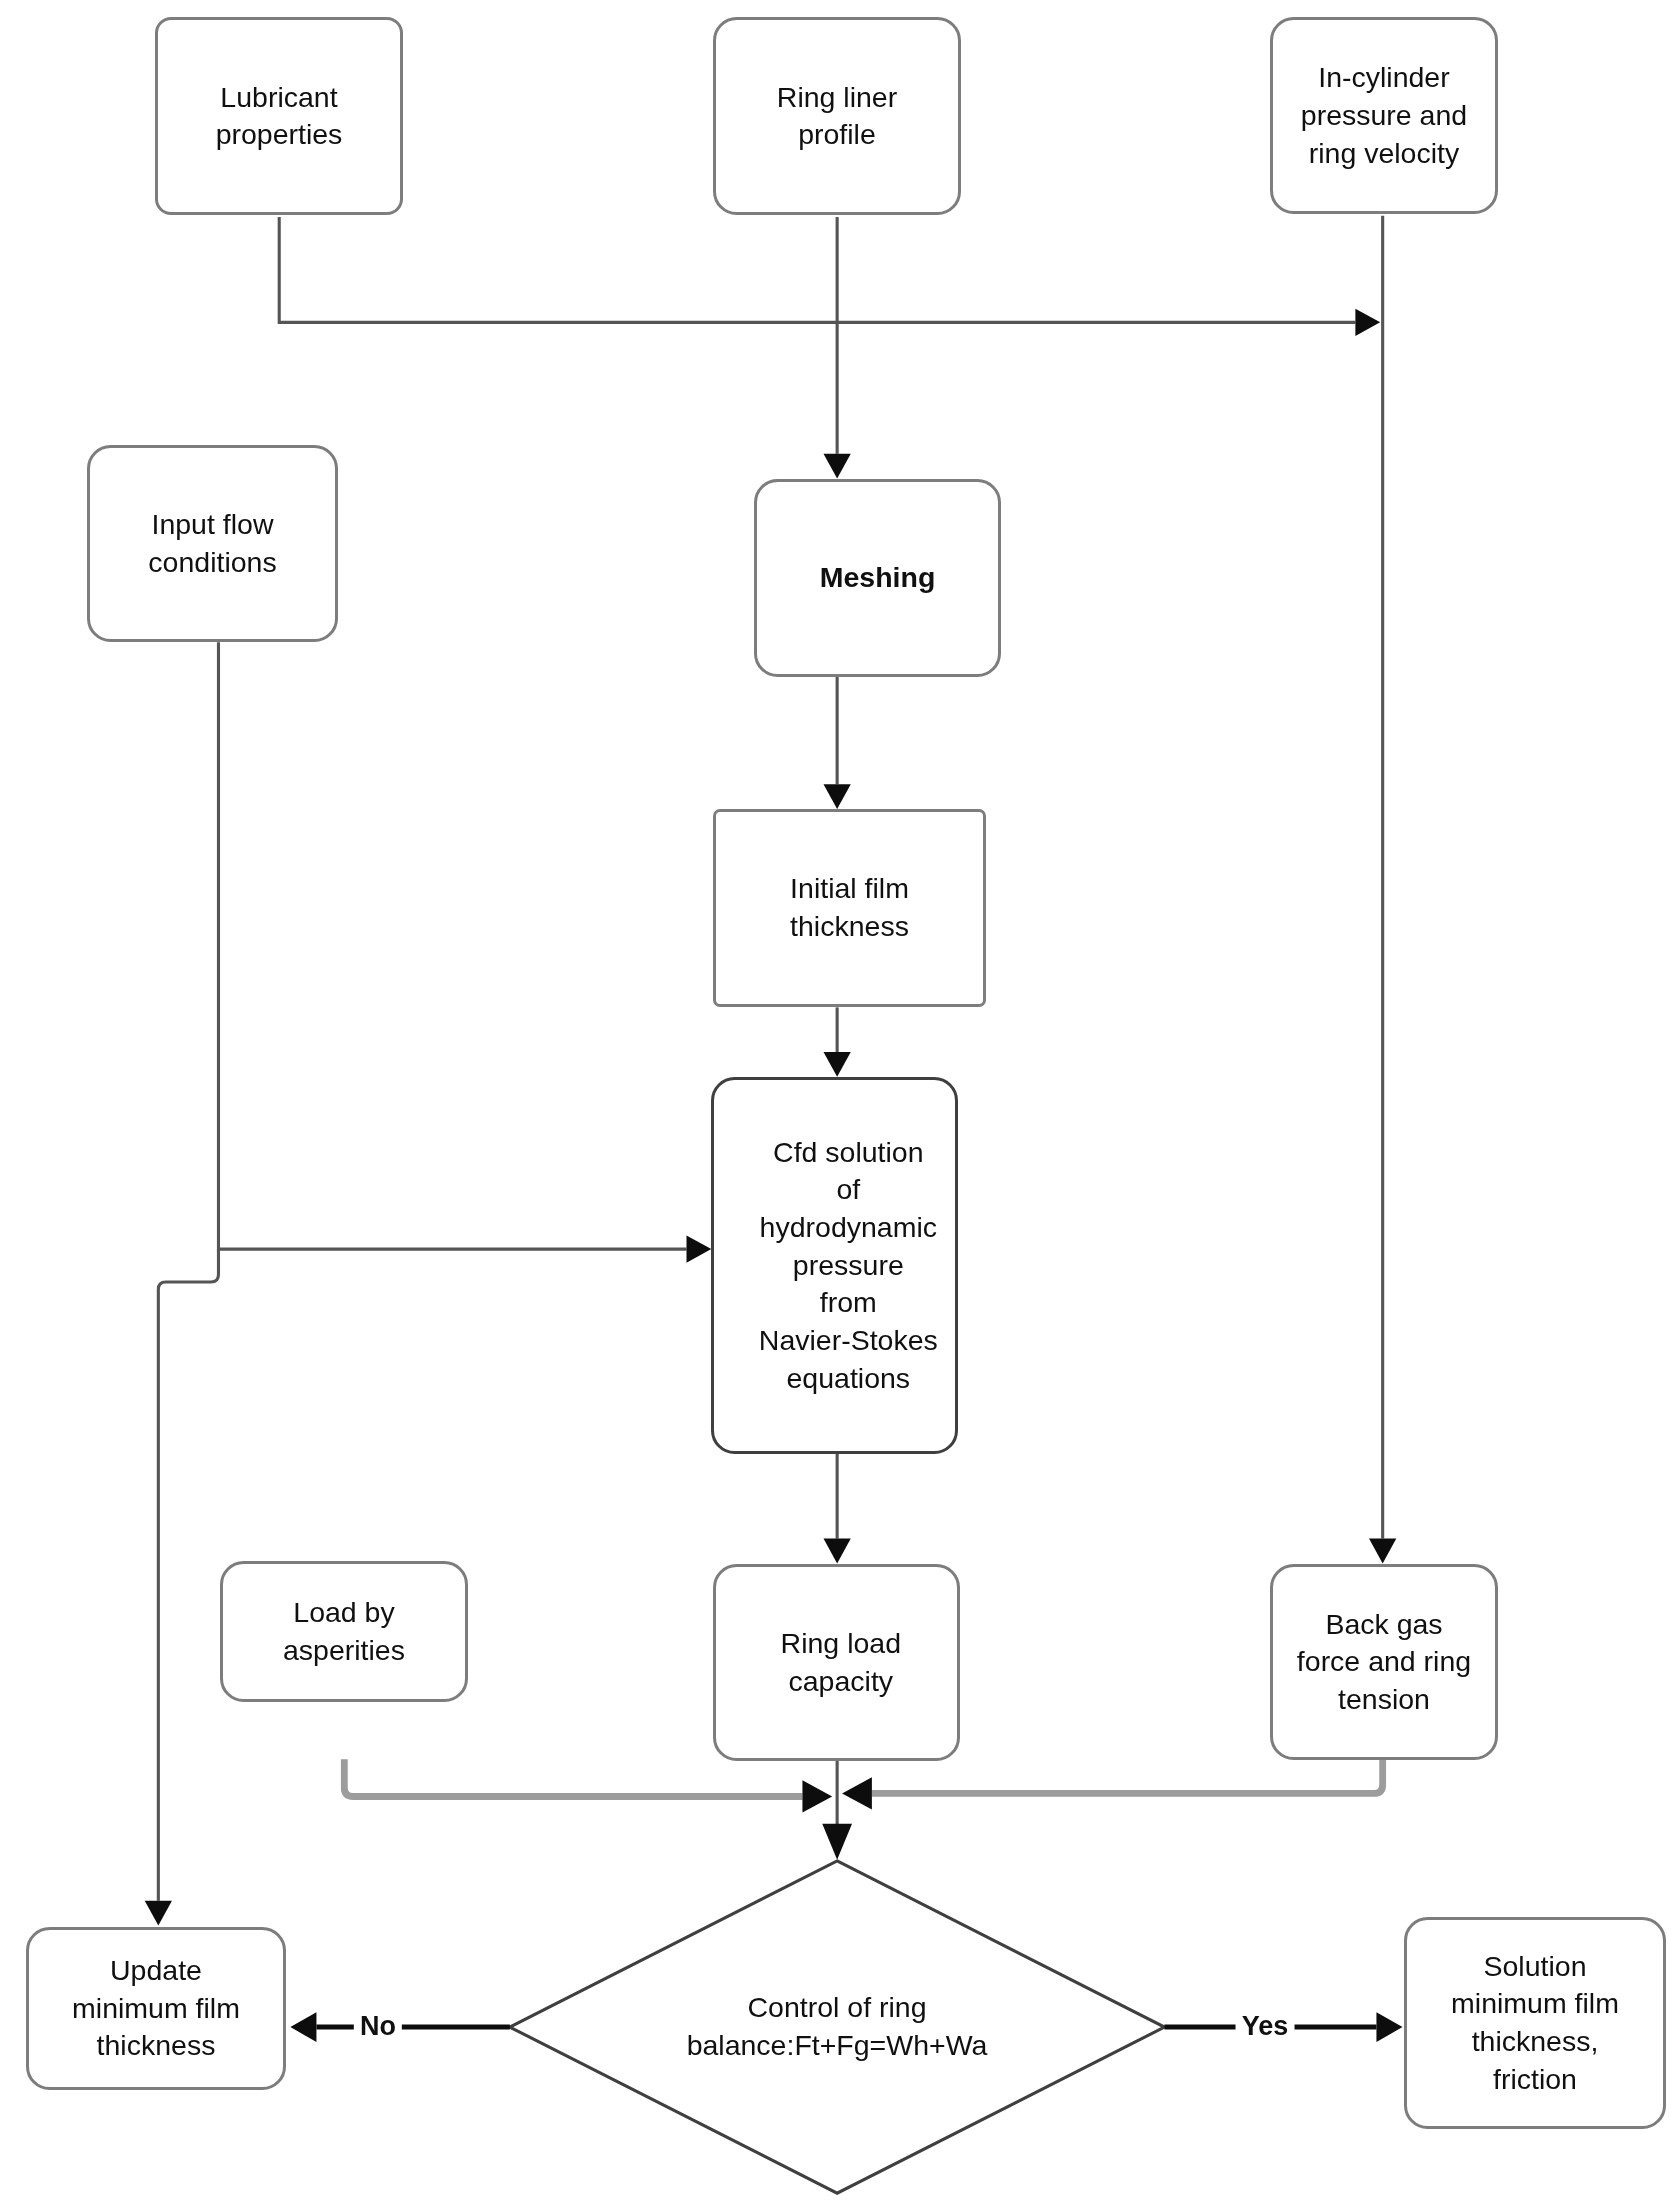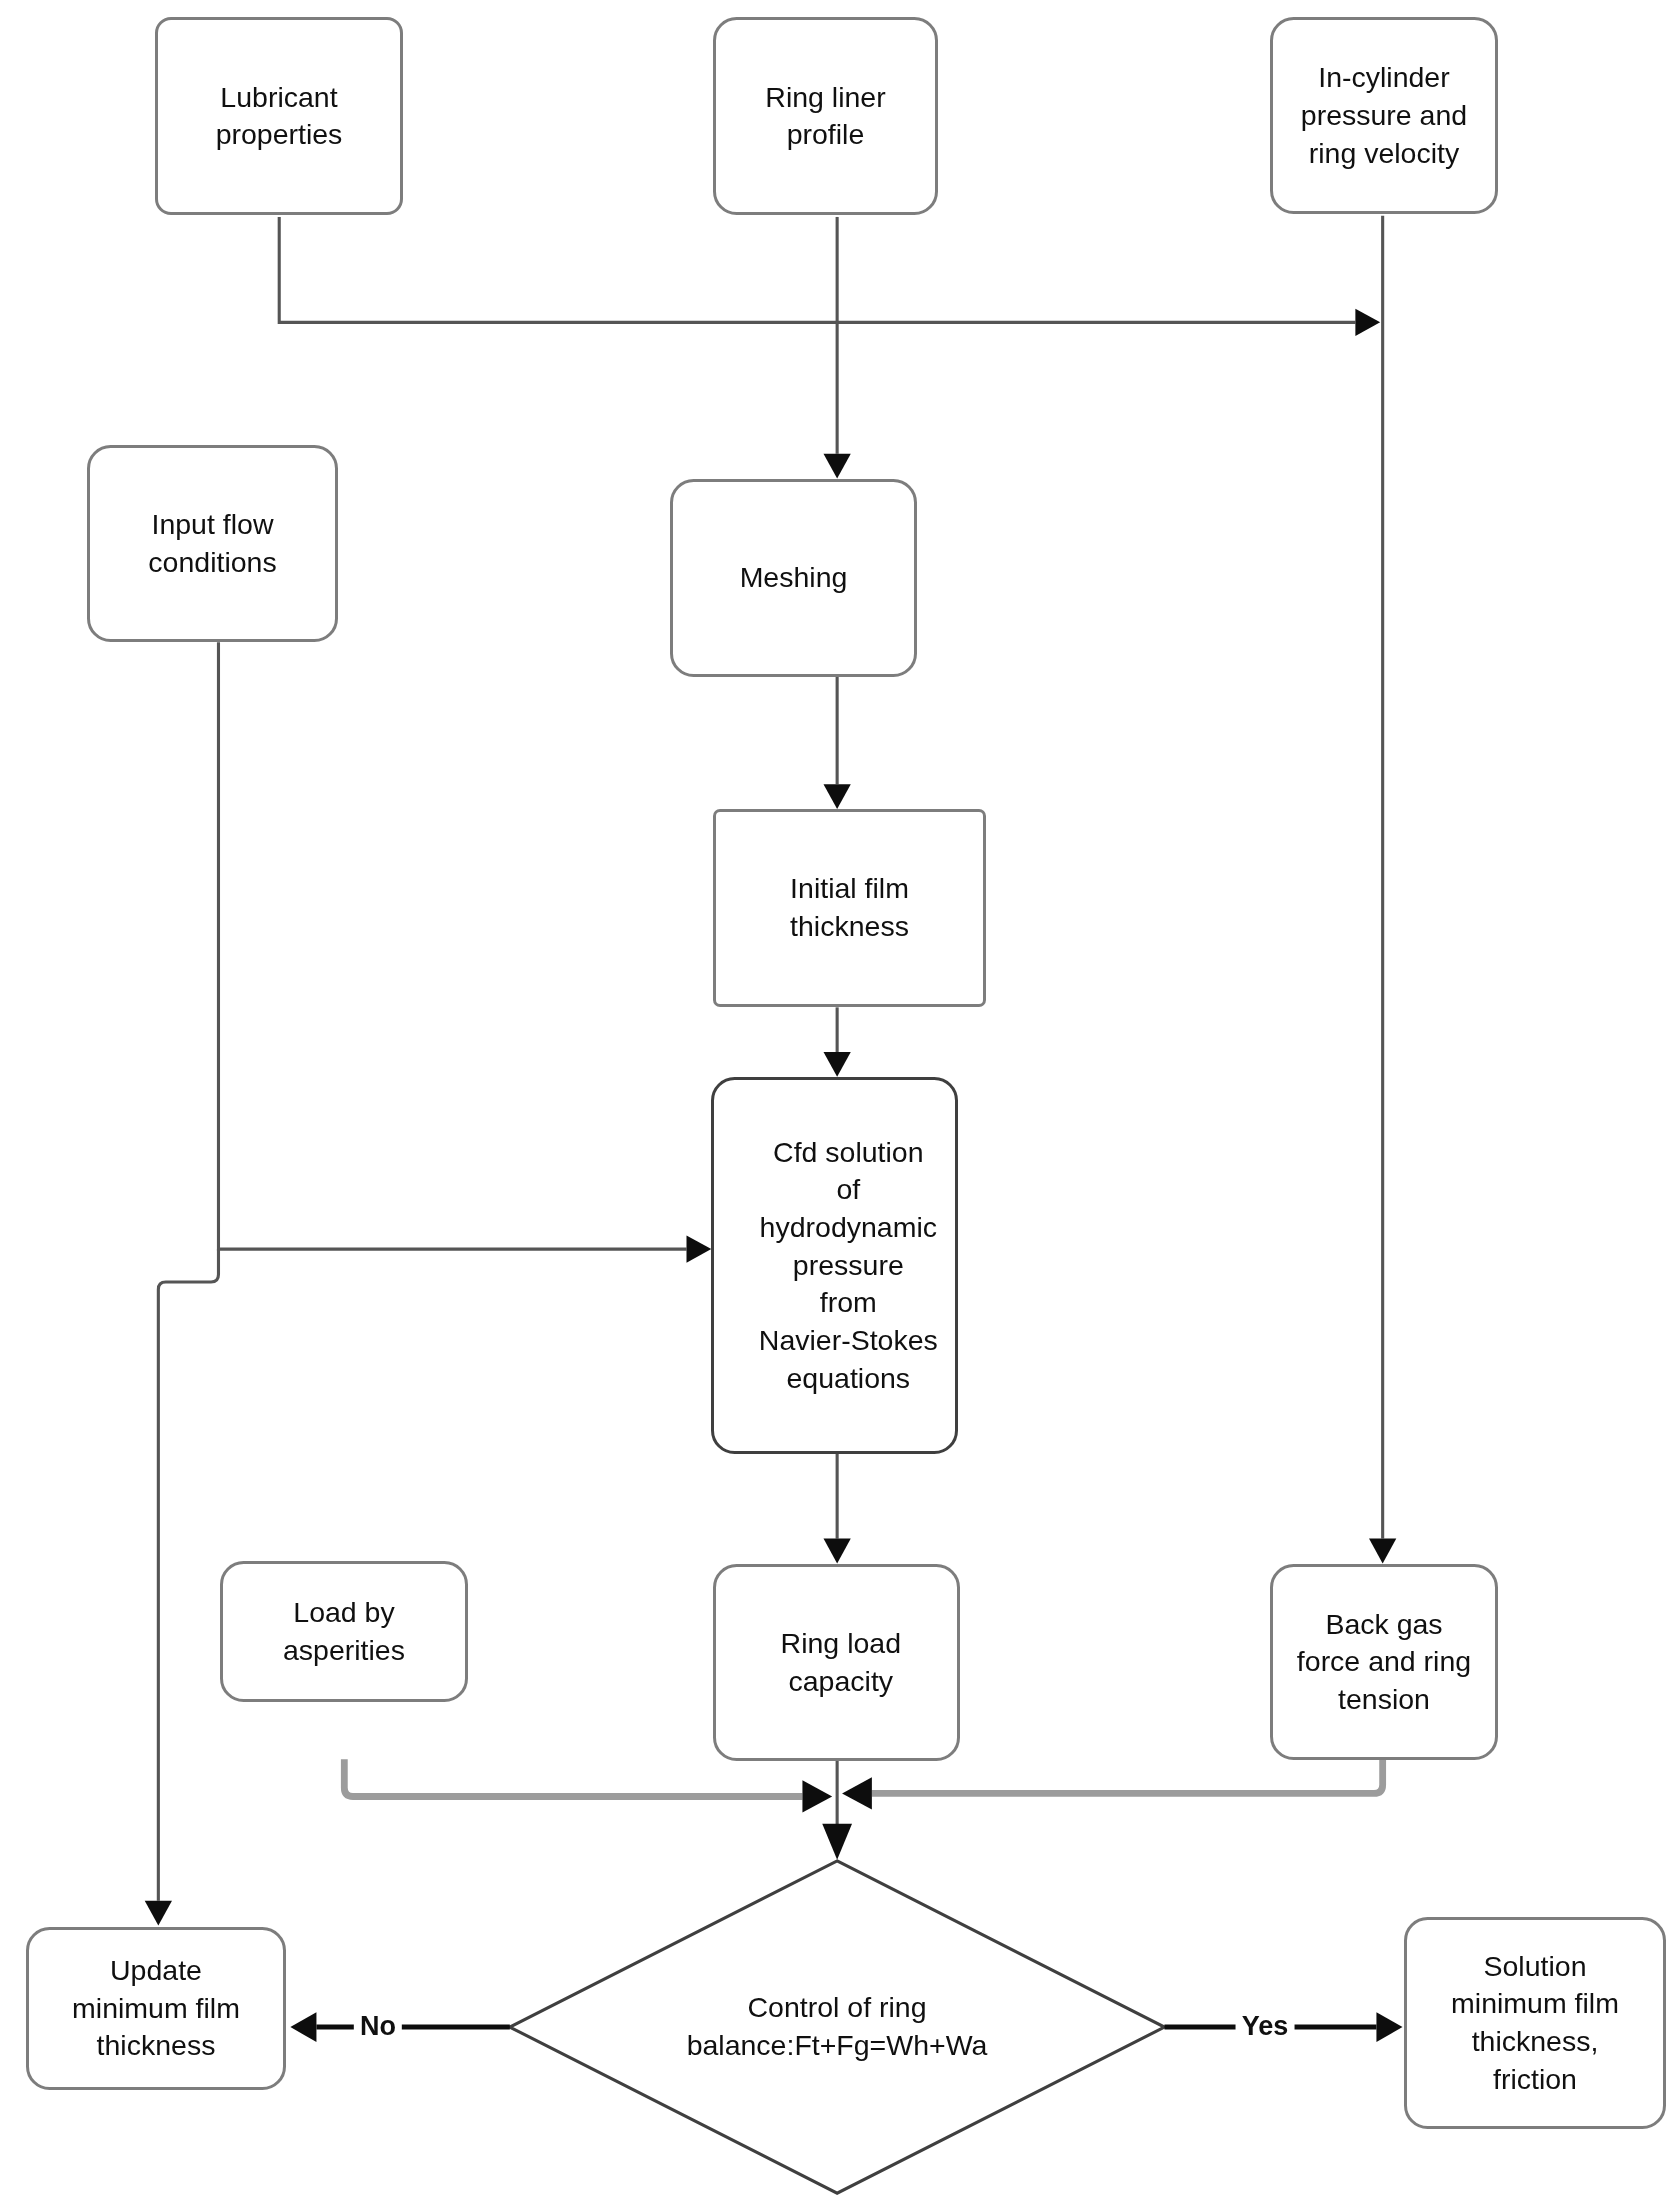--- a/index.html
+++ b/index.html
@@ -127,31 +127,31 @@
 
     <g>
       <path class="edge bold" d="M1878,3270 H2220"></path>
       <polygon class="arrowhead" points="2262,3270 2220,3246 2220,3294"></polygon>
     </g>
   </svg>
 
   <div class="node" style="left:155px;top:17.4px;width:248px;height:198px;border-radius:16px;">Lubricant
 properties</div>
 
-  <div class="node" style="left:713px;top:17.4px;width:225px;height:198px;">Ring liner
+  <div class="node" style="left:713px;top:17.4px;width:248px;height:198px;">Ring liner
 profile</div>
 
   <div class="node" style="left:1270px;top:17.4px;width:228px;height:197px;">In-cylinder
 pressure and
 ring velocity</div>
 
   <div class="node" style="left:87px;top:445px;width:251px;height:197px;">Input flow
 conditions</div>
 
-  <div class="node" style="left:670px;top:479px;width:247px;height:198px;">Meshing</div>
+  <div class="node" style="left:754px;top:479px;width:247px;height:198px;font-weight:bold;">Meshing</div>
 
   <div class="node" style="left:713px;top:809px;width:273px;height:198px;border-radius:7px;">Initial film
 thickness</div>
 
   <div class="node strong" style="left:711px;top:1077px;width:247px;height:377px;padding-left:35px;">Cfd solution
 of
 hydrodynamic
 pressure
 from
 Navier-Stokes

